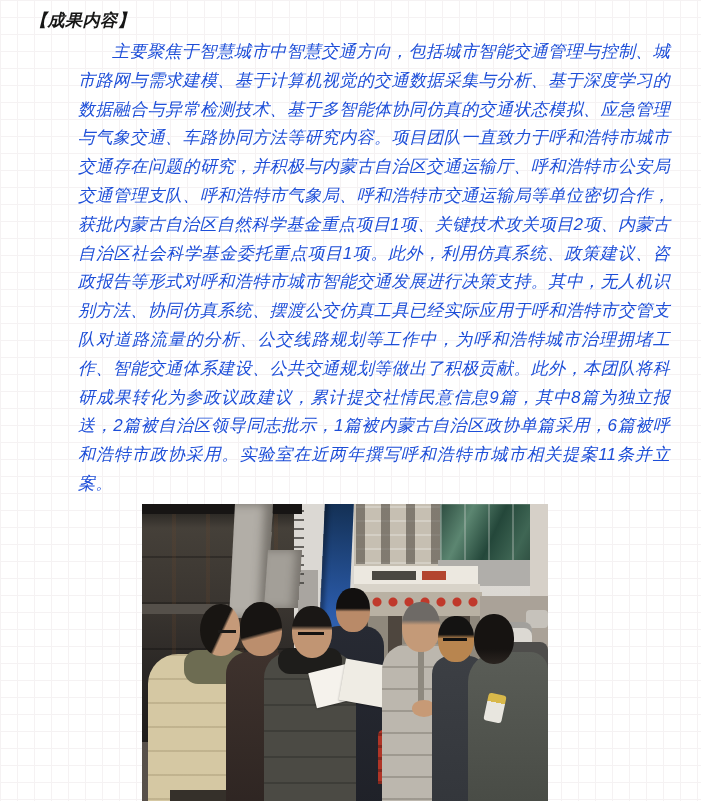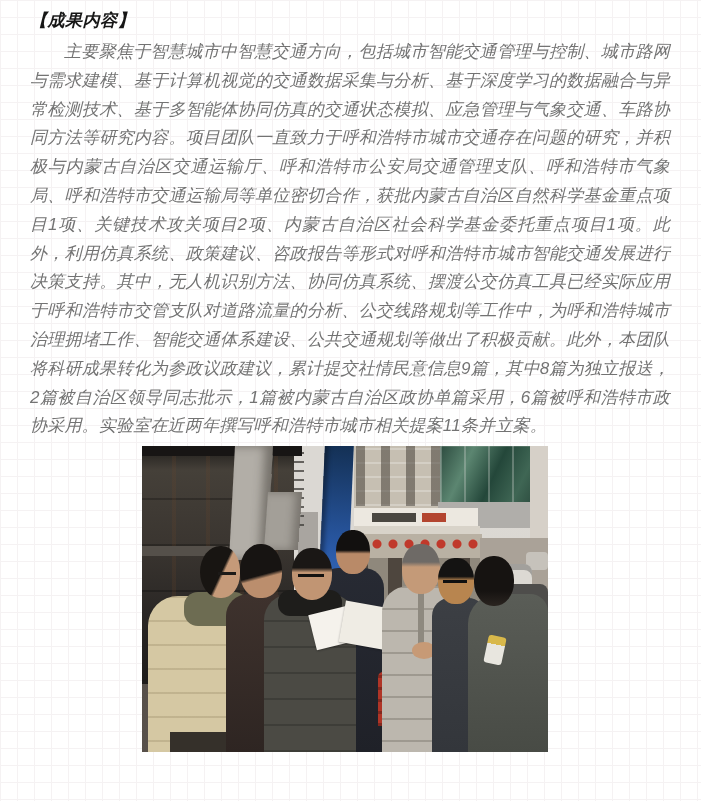--- a/index.html
+++ b/index.html
@@ -13,22 +13,22 @@
     background-size:17px 17px;
     overflow:hidden;
   }
   .page { width:701px; height:801px; padding:9px 31px 0 30px;font-style:italic; }
 
   .heading {
     font-size:17px; font-weight:bold; color:#161616;
     line-height:24px; margin-bottom:5px; letter-spacing:0.5px;
   }
   .body-text {
-    font-size:17px; color:#737373; line-height:28.8px;
-    text-align:justify; text-indent:2em; letter-spacing:0.2px;
+    font-size:17px; color:#1d4ed8; line-height:28.8px;
+    text-align:justify; text-indent:2em; letter-spacing:0.2px;margin-left:48px;
   }
 
   .photo-figure { margin-top:5px; }
   .photo {
     position:relative; width:406px; height:306px;
     margin-left:112px; overflow:hidden; background:#d7d4cf;
   }
   .photo div { position:absolute; }
 
   

